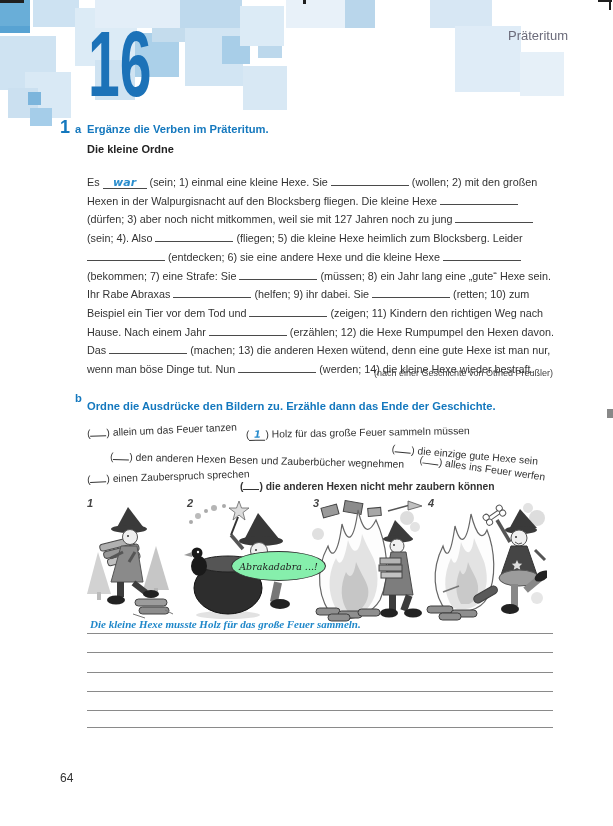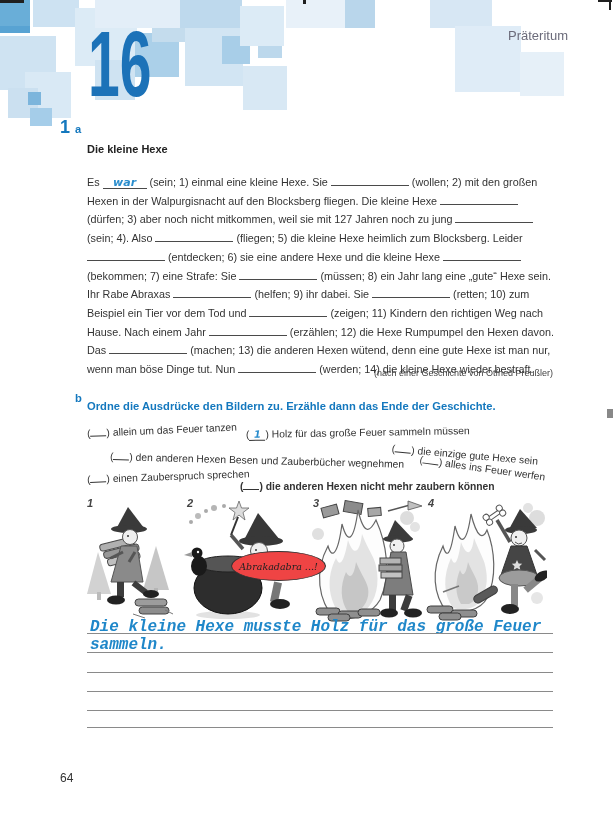--- a/index.html
+++ b/index.html
@@ -27,27 +27,27 @@
   .iblank .hand{font-size:10px;}
   .e1{left:87px;top:426px;transform:rotate(-2.5deg);}
   .e2{left:246px;top:429px;transform:rotate(-1deg);}
   .e3{left:392px;top:441px;transform:rotate(5deg);}
   .e4{left:110px;top:449px;transform:rotate(1.5deg);}
   .e5{left:420px;top:452px;transform:rotate(8deg);}
   .e6{left:87px;top:472px;transform:rotate(-2deg);}
   .e7{left:240px;top:479px;font-weight:bold;}
   .pic-num{position:absolute;font-size:11px;font-style:italic;font-weight:bold;color:#444;}
   .panel{position:absolute;}
-  .bubble{position:absolute;left:231px;top:551px;width:93px;height:28px;background:#ef4444;
+  .bubble{position:absolute;left:231px;top:551px;width:93px;height:28px;background:#86efac;
           border:1.2px solid #333;border-radius:50%;display:flex;align-items:center;
           justify-content:center;font-family:"DejaVu Serif",serif;font-style:italic;
           font-size:9.5px;color:#222;z-index:5;}
   .wline{position:absolute;left:87px;width:466px;height:0;border-top:1.5px solid #8a8a8a;}
-  .written{position:absolute;left:90px;top:618px;font-family:Liberation Mono, monospace;
-           font-style:italic;font-weight:bold;font-size:16px;color:#1f87c9;}
+  .written{position:absolute;left:90px;top:618px;font-family:Liberation Serif, serif;
+           font-style:italic;font-weight:bold;font-size:11px;color:#1f87c9;}
   .pagenum{position:absolute;left:60px;top:771px;font-size:12px;color:#333;}
   .cm{position:absolute;background:#1f1f1f;}
 </style>
 </head>
 <body>
 
 <div class="page">
 
   <div>
     <div class="sq" style="left:0;top:0;width:30px;height:33px;background:#69aed8"></div>
@@ -80,21 +80,22 @@
   <div class="cm" style="left:303px;top:0;width:3px;height:4px;"></div>
   <div class="cm" style="left:598px;top:0;width:14px;height:2px;"></div>
   <div class="cm" style="left:609px;top:0;width:2px;height:10px;"></div>
   <div class="cm" style="left:607px;top:409px;width:6px;height:9px;background:#888;"></div>
 
   <div class="unit-num">16</div>
   <div class="topic">Präteritum</div>
 
   <div class="ex-num">1</div>
   <div class="part-label" style="left:75px;top:123px;">a</div>
-  <div class="story-title">Die kleine Hexe</div>
+  <div class="part-instr" style="left:87px;top:123px;">Ergänze die Verben im Präteritum.</div>
+  <div class="story-title">Die kleine Ordne</div>
   <div class="story" id="story">Es <span class="blank short"><span class="hand">war</span></span> (sein; 1) einmal eine kleine Hexe. Sie <span class="blank"></span> (wollen; 2) mit den großen Hexen in der Walpurgisnacht auf den Blocksberg fliegen. Die kleine Hexe <span class="blank"></span> (dürfen; 3) aber noch nicht mitkommen, weil sie mit 127 Jahren noch zu jung <span class="blank"></span> (sein; 4). Also <span class="blank"></span> (fliegen; 5) die kleine Hexe heimlich zum Blocksberg. Leider <span class="blank"></span> (entdecken; 6) sie eine andere Hexe und die kleine Hexe <span class="blank"></span> (bekommen; 7) eine Strafe: Sie <span class="blank"></span> (müssen; 8) ein Jahr lang eine „gute“ Hexe sein. Ihr Rabe Abraxas <span class="blank"></span> (helfen; 9) ihr dabei. Sie <span class="blank"></span> (retten; 10) zum Beispiel ein Tier vor dem Tod und <span class="blank"></span> (zeigen; 11) Kindern den richtigen Weg nach Hause. Nach einem Jahr <span class="blank"></span> (erzählen; 12) die Hexe Rumpumpel den Hexen davon. Das <span class="blank"></span> (machen; 13) die anderen Hexen wütend, denn eine gute Hexe ist man nur, wenn man böse Dinge tut. Nun <span class="blank"></span> (werden; 14) die kleine Hexe wieder bestraft.</div>
   <div class="credit">(nach einer Geschichte von Otfried Preußler)</div>
 
   <div class="part-label" style="left:75px;top:392px;">b</div>
   <div class="part-instr" style="left:87px;top:392px;margin-top:8px;">Ordne die Ausdrücke den Bildern zu. Erzähle dann das Ende der Geschichte.</div>
 
   <div class="expr e1"><span>(</span><span class="iblank"><span class="hand"></span></span><span>)</span> <span>allein um das Feuer tanzen</span></div>
   <div class="expr e2"><span>(</span><span class="iblank"><span class="hand">1</span></span><span>)</span> <span>Holz für das große Feuer sammeln müssen</span></div>
   <div class="expr e3"><span>(</span><span class="iblank"><span class="hand"></span></span><span>)</span> <span>die einzige gute Hexe sein</span></div>
   <div class="expr e4"><span>(</span><span class="iblank"><span class="hand"></span></span><span>)</span> <span>den anderen Hexen Besen und Zauberbücher wegnehmen</span></div>

